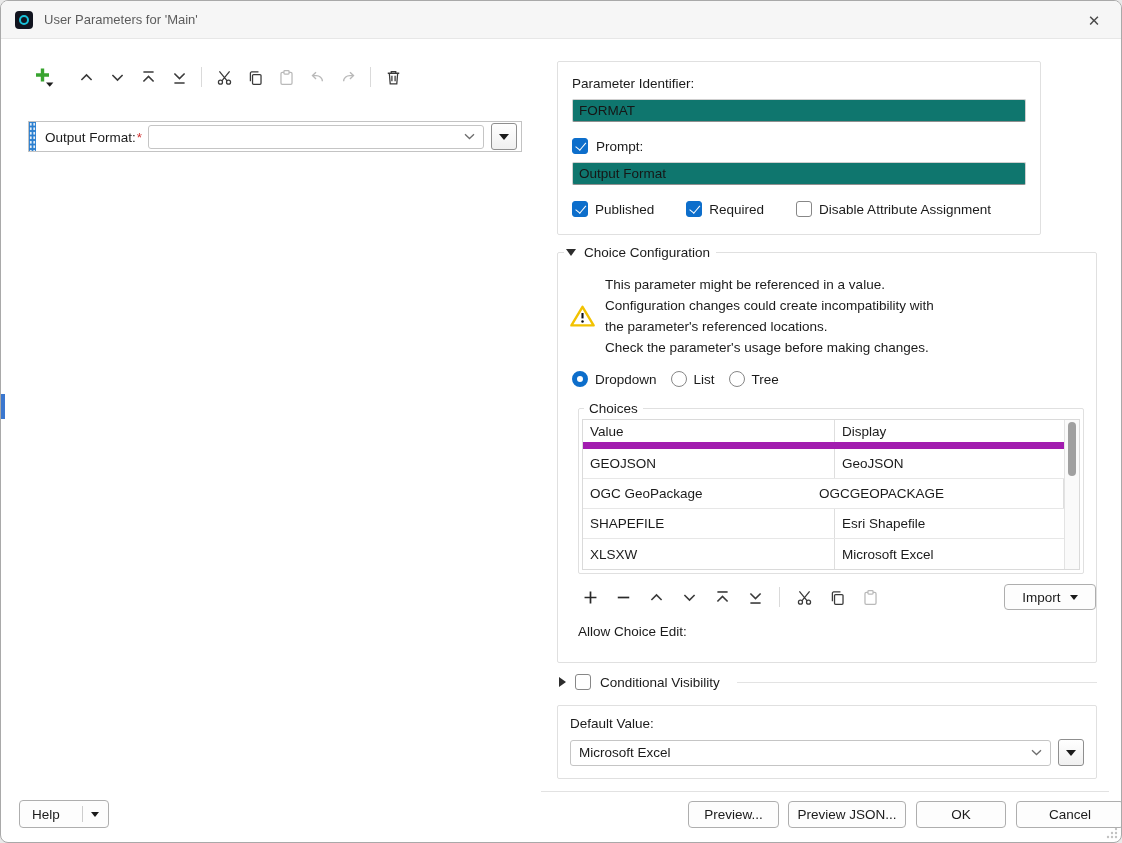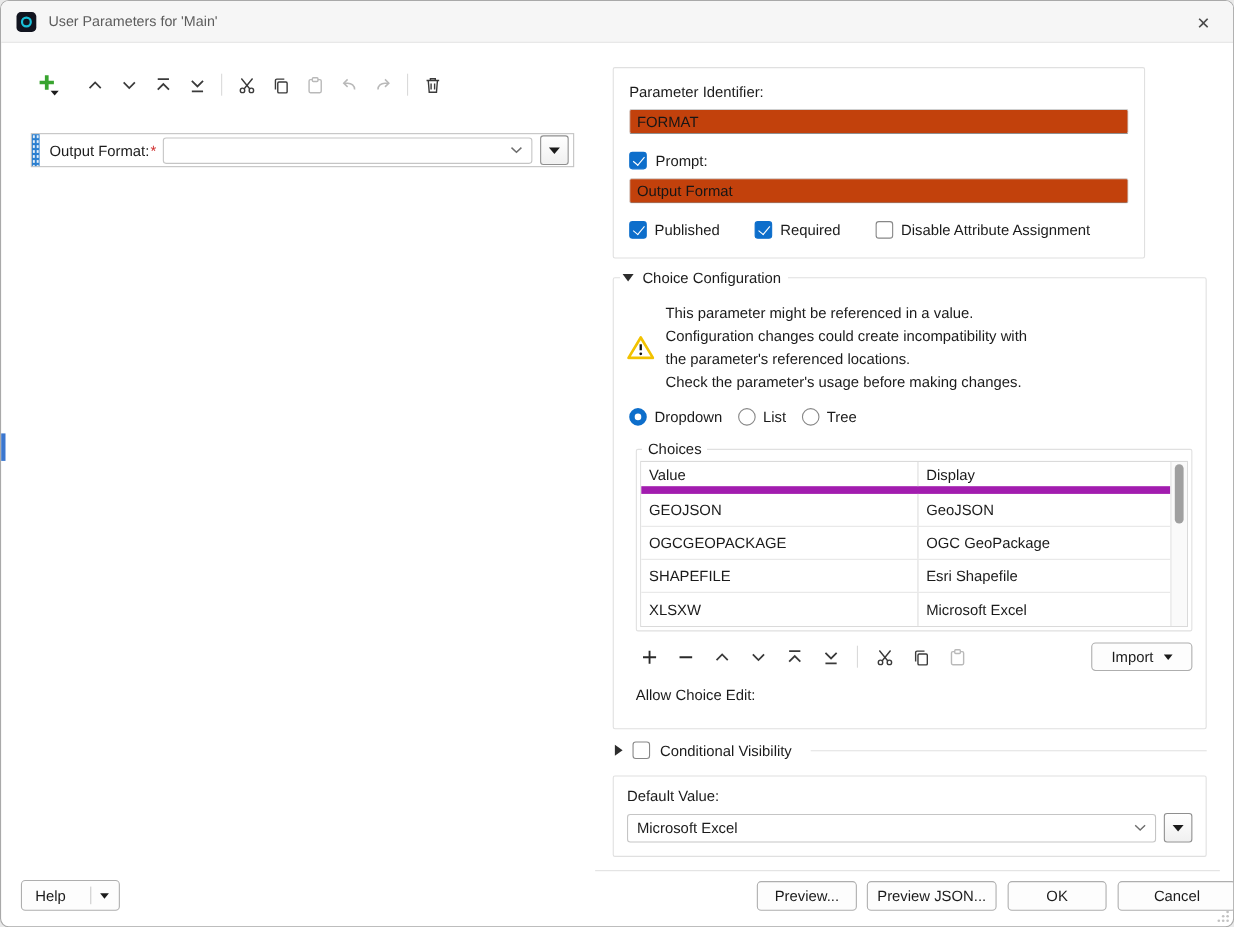--- a/index.html
+++ b/index.html
@@ -59,41 +59,41 @@
   .tri-right { width:0; height:0; border-top:5.5px solid transparent;
                border-bottom:5.5px solid transparent; border-left:7px solid #2d2d2d; }
 
   
   .lbl { font-size:13.5px; color:#1b1b1b; }
   .group1 { position:absolute; left:556px; top:60px; width:484px; height:174px;
             border:1px solid #e0e0e0; border-radius:2px; padding:14px; }
   .txt { display:block; width:100%; height:23px; margin-top:8px;
          border:1px solid #cfcfcf; border-bottom-color:#8f8f8f; border-radius:2px;
          padding:0 6px; font-family:inherit; font-size:13.5px; color:#161616;
-         background:#c2410c; outline:none; }
+         background:#0f766e; outline:none; }
   .checkrow { display:flex; align-items:center; gap:8px; margin-top:16px; }
   .flag { display:flex; align-items:center; gap:7px; margin-right:24px; }
 
   .cb { width:16px; height:16px; border:1px solid #878787; border-radius:3px;
         background:#fff; position:relative; flex:none; }
   .cb[data-checked="true"] { background:var(--accent-blue,#0d6ecb);
                              border-color:var(--accent-blue,#0d6ecb); }
   .cb[data-checked="true"]::after { content:""; position:absolute; left:4.5px; top:1.2px;
         width:4.5px; height:8.5px; border:solid #fff; border-width:0 1.8px 1.8px 0;
         transform:rotate(40deg); }
 
   .radio { width:16px; height:16px; border-radius:50%; border:1px solid #878787;
            background:#fff; flex:none; }
   .radio[data-checked="true"] { border:5px solid var(--accent-blue,#0d6ecb); }
 
   fieldset { border:1px solid #e0e0e0; border-radius:2px; }
   legend { font-size:13.5px; }
 
   .cc { position:absolute; left:556px; top:244px; width:540px; height:418px;
-        padding:6px 12px 0 12px; }
+        padding:6px 0 0 12px; }
   .cc > legend { display:flex; align-items:center; gap:8px; padding:0 6px 0 2px;
                  margin-left:-6px; }
   .warnrow { display:flex; align-items:center; gap:10px; margin-top:8px; }
   .warntext { white-space:pre-line; font-size:13.5px; line-height:21px; }
   .radiorow { display:flex; align-items:center; margin-top:13px; margin-left:2px; }
   .radio-item { display:flex; align-items:center; gap:7px; margin-right:14px; }
 
   .choices { margin-top:14px; margin-left:8px; width:506px; padding:3px; }
   .choices > legend { padding:0 5px; margin-left:2px; }
   .tablewrap { display:flex; border:1px solid #dadada; }
@@ -307,22 +307,22 @@
         <div class="tbl">
           <div class="trow thead">
             <div class="tc c1">Value</div>
             <div class="tc c2">Display</div>
           </div>
           <div class="trow">
             <div class="tc c1">GEOJSON</div>
             <div class="tc c2">GeoJSON</div>
           </div>
           <div class="trow">
+            <div class="tc c2">OGC GeoPackage</div>
             <div class="tc c1">OGCGEOPACKAGE</div>
-            <div class="tc c2">OGC GeoPackage</div>
           </div>
           <div class="trow">
             <div class="tc c1">SHAPEFILE</div>
             <div class="tc c2">Esri Shapefile</div>
           </div>
           <div class="trow">
             <div class="tc c1">XLSXW</div>
             <div class="tc c2">Microsoft Excel</div>
           </div>
         </div>

